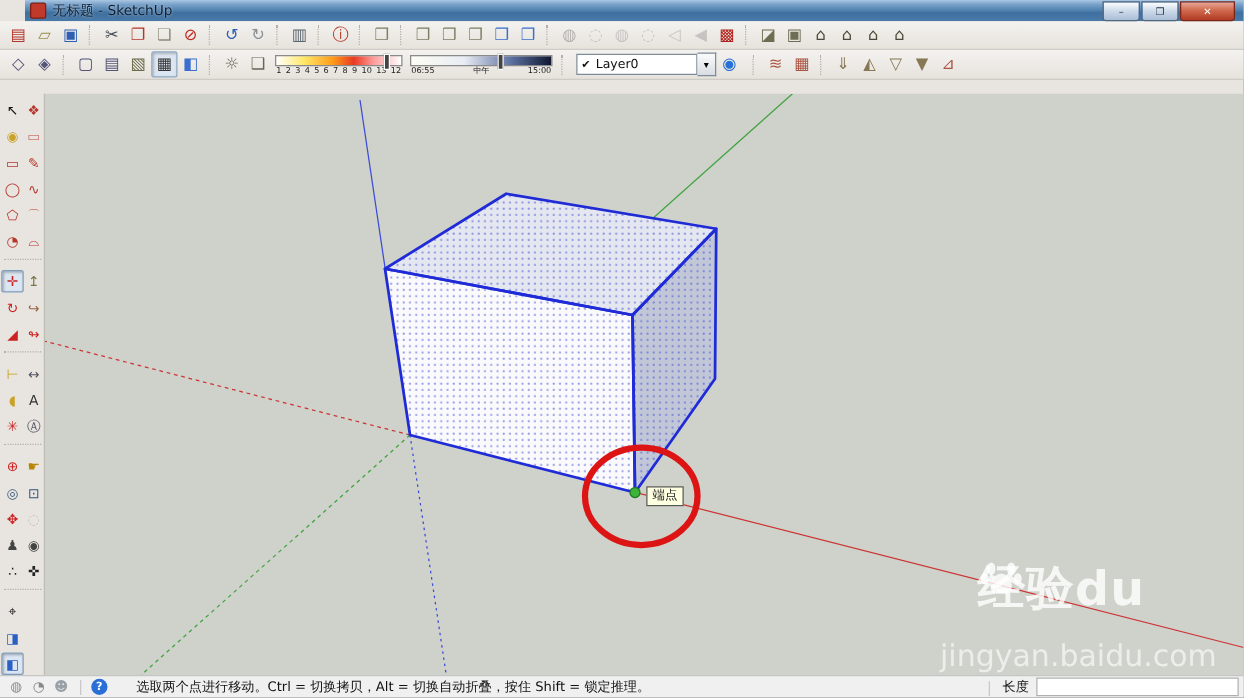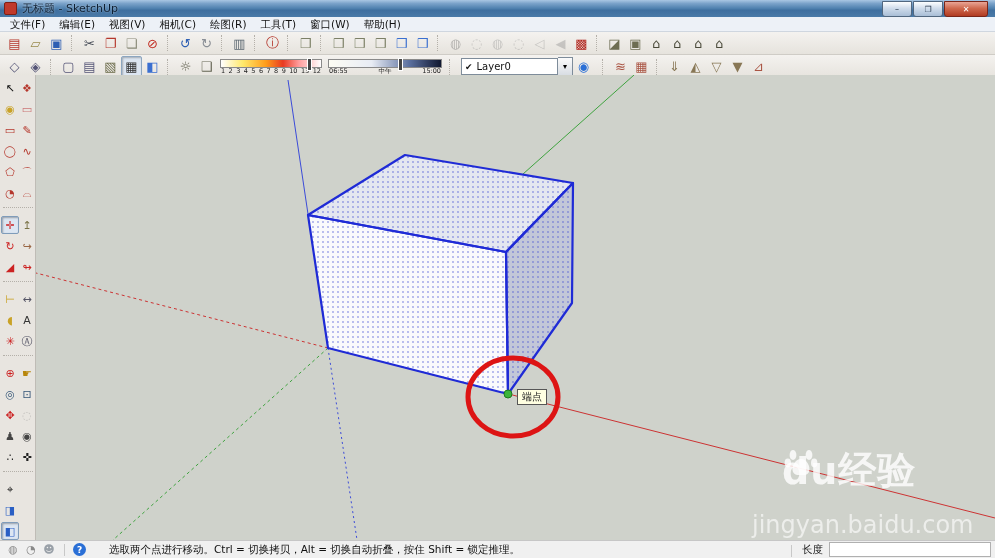--- a/index.html
+++ b/index.html
@@ -1,21 +1,21 @@
 <!DOCTYPE html>
 <html><head>
 <meta charset="utf-8">
 <style>
   html,body{margin:0;padding:0;background:#999;}
   .window{position:relative;width:995px;height:558px;background:#e8e5e0;overflow:hidden;
     font-family:"DejaVu Sans","Liberation Sans",sans-serif;user-select:none;}
   
   .titlebar{height:17px;display:flex;align-items:center;padding-left:4px;
     background:linear-gradient(180deg,#a9c7e3 0%,#7ba3ca 20%,#4e80ae 50%,#3f6f9f 60%,#54830 100%),linear-gradient(180deg,#8fb4d8,#44729f);
-    background:linear-gradient(180deg,#a9c7e3 0%,#7ba3ca 20%,#4e80ae 50%,#3f6f9f 60%,#4a7aa8 100%);}
+    background:linear-gradient(180deg,#a9c7e3 0%,#7ba3ca 20%,#4e80ae 50%,#3f6f9f 60%,#4a7aa8 100%);margin-left:20px;}
   .applogo{width:11px;height:11px;border-radius:2px;background:#c0392b;border:1px solid #7e1f14;
     color:#fff;font-size:8px;line-height:10px;text-align:center;margin-right:5px;}
   .apptitle{font-size:11px;color:#0d1f33;text-shadow:0 0 2px rgba(255,255,255,.6);}
   .winbtns{position:absolute;top:1px;right:7px;display:flex;gap:1px;}
   .wbtn{height:14px;display:flex;align-items:center;justify-content:center;font-size:8px;
     border:1px solid #51677f;border-radius:0 0 3px 3px;color:#24364a;
     background:linear-gradient(180deg,#fdfeff,#cfdceb 45%,#a9bed6);}
   .wbtn.min,.wbtn.res{width:28px;}
   .wbtn.close{width:42px;background:linear-gradient(180deg,#eda globalization,#d2705a);
     background:linear-gradient(180deg,#e9a596,#cf6a4f 45%,#b13b22);border-color:#7a2619;color:#fff;}
@@ -84,31 +84,20 @@
   <div class="titlebar">
     <div class="applogo"></div>
     <div class="apptitle">无标题 - SketchUp</div>
     <div class="winbtns">
       <div class="wbtn min">–</div>
       <div class="wbtn res">❐</div>
       <div class="wbtn close">✕</div>
     </div>
   </div>
 
-  <div class="menubar">
-
-  <div class="mitem">文件(F)</div>
-      <div class="mitem">编辑(E)</div>
-      <div class="mitem">视图(V)</div>
-      <div class="mitem">相机(C)</div>
-      <div class="mitem">绘图(R)</div>
-      <div class="mitem">工具(T)</div>
-      <div class="mitem">窗口(W)</div>
-      <div class="mitem">帮助(H)</div>
-    </div>
 
   <div class="tbrow">
 
   <div class="tbicon" style="color: rgb(181, 55, 44);">
         <span class="g">▤</span>
       </div>
       <div class="tbicon" style="color: rgb(154, 139, 77);">
         <span class="g">▱</span>
       </div>
       <div class="tbicon" style="color: rgb(46, 95, 179);">
@@ -467,22 +456,22 @@
     <div class="wm-logo">
       <svg width="34" height="34" viewBox="0 0 34 34">
         <g fill="rgba(255,255,255,0.8)">
           <ellipse cx="9" cy="10" rx="3.4" ry="5"></ellipse>
           <ellipse cx="25" cy="10" rx="3.4" ry="5"></ellipse>
           <ellipse cx="3.8" cy="18" rx="3.2" ry="4.4"></ellipse>
           <ellipse cx="30.2" cy="18" rx="3.2" ry="4.4"></ellipse>
           <path d="M17 14 C11 14 7 22 9 27 C10.5 30.5 14 30 17 30 C20 30 23.5 30.5 25 27 C27 22 23 14 17 14 Z"></path>
         </g>
       </svg>
+      <span>经验</span>
       <span>du</span>
-      <span>经验</span>
     </div>
     <div class="wm-url">jingyan.baidu.com</div>
   </div>
 
   <div class="statusbar">
     <div style="display:flex;align-items:center;">
 
     <div class="sicon" style="color: rgb(136, 136, 136);">
           <span class="g">◍</span>
         </div>

